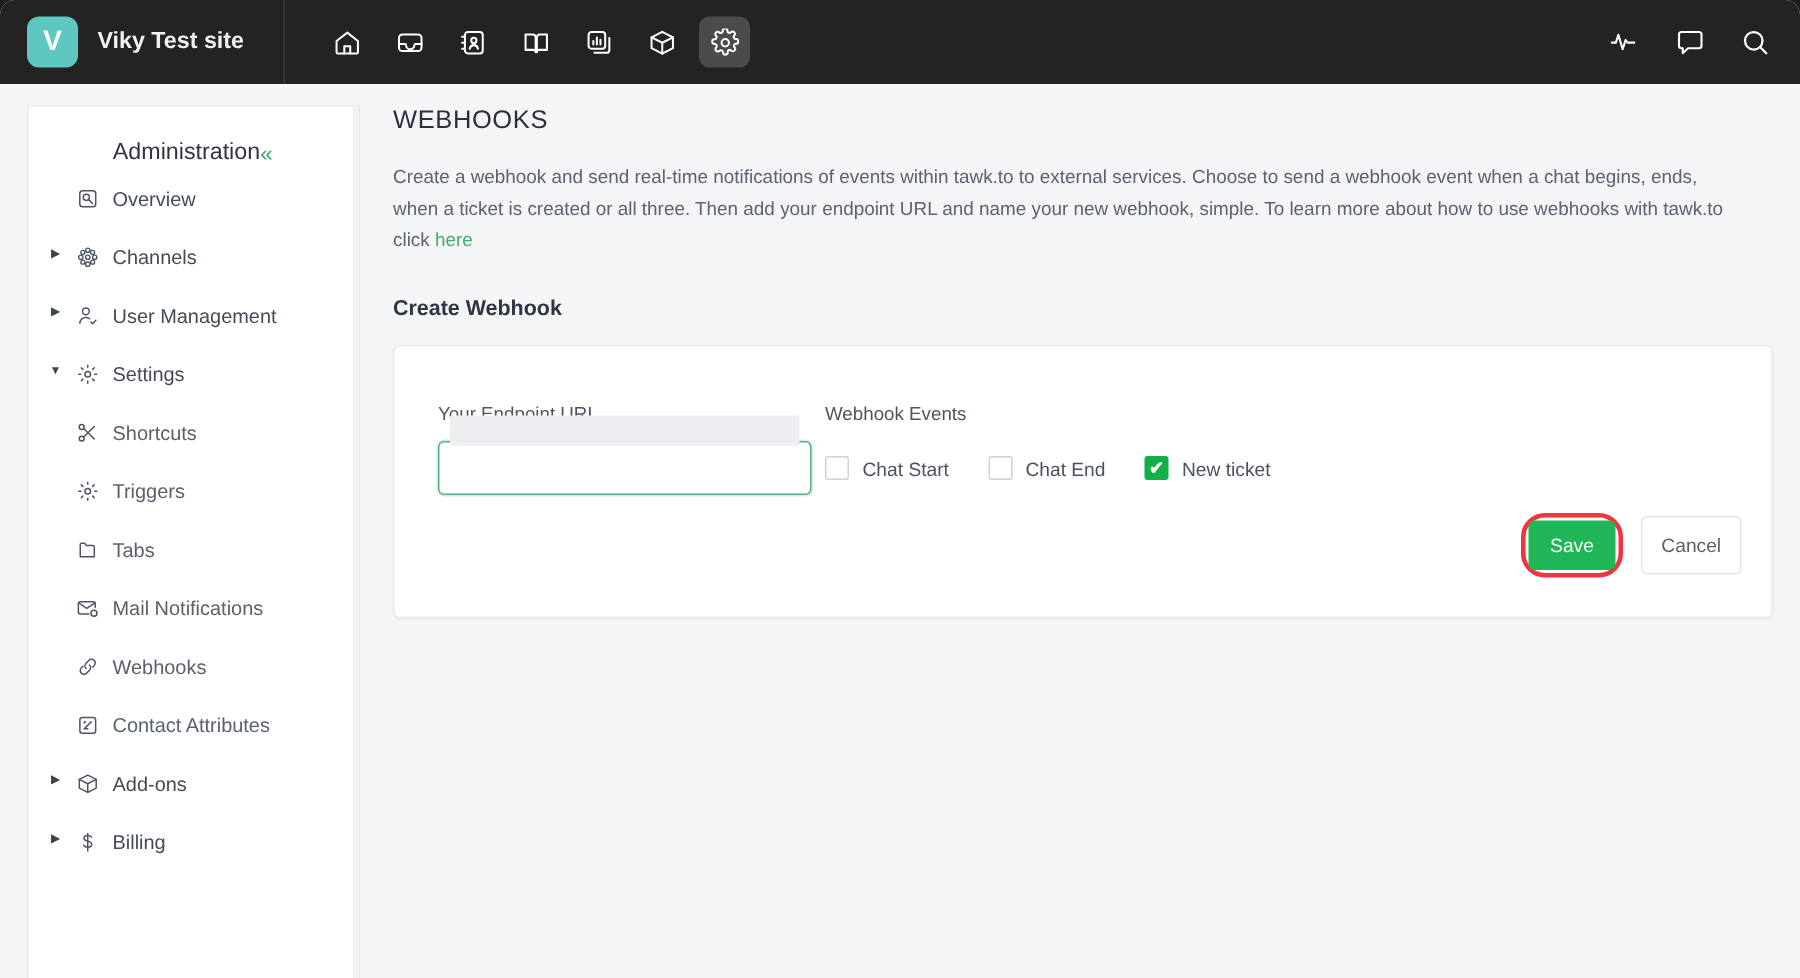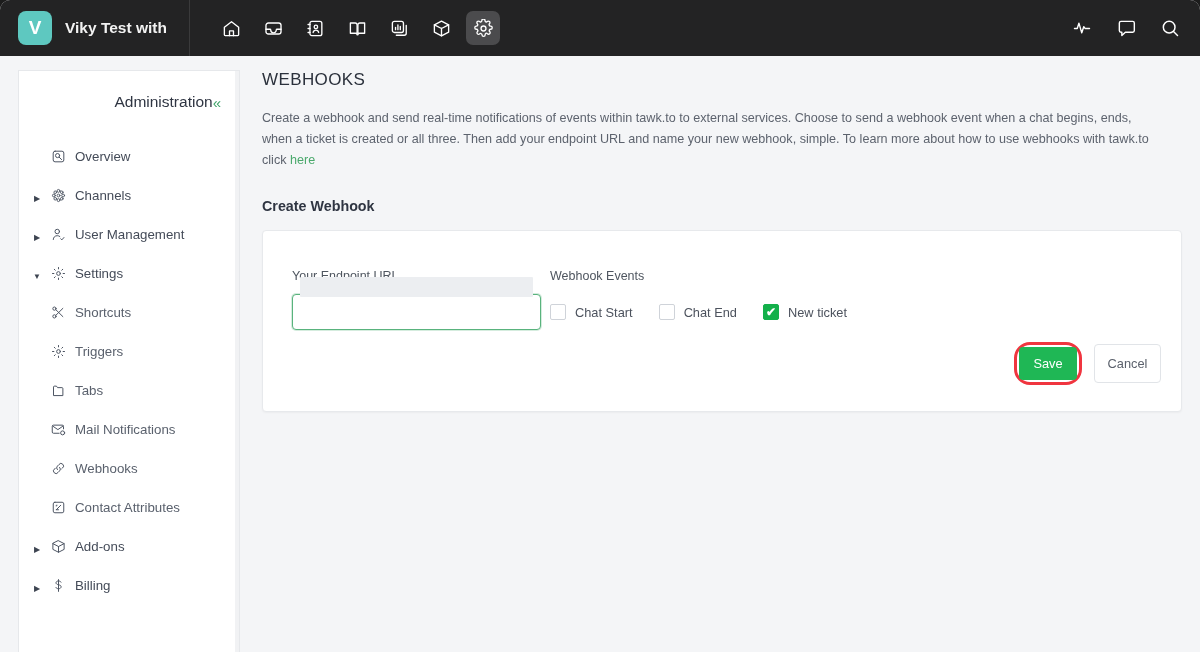--- a/index.html
+++ b/index.html
@@ -82,38 +82,38 @@
     position: absolute;
     left: 18px; top: 14px;
     width: 222px;
     height: 582px;
     background: #ffffff;
     border: 1px solid #e6e8eb;
     border-bottom: none;
     overflow: hidden;
   }
   .sidebar-head {
-    display: flex; align-items: center; justify-content: flex-end;
+    display: flex; align-items: center; justify-content: center;
     padding: 22px 20px 10px 17px;
   }
   .sidebar-title {
     font-size: 15.5px;
     color: #2f3542;
     font-weight: normal;
   }
   .collapse-icon {
     color: #3fa46a;
     font-size: 15px;
     line-height: 1;
     letter-spacing: -2px;
   }
   .navlist { padding-top: 4px; }
   .navitem {
     display: flex;
-    align-items: flex-end;
+    align-items: flex-start;
     height: 39px;
     padding-left: 10px;
     position: relative;
   }
   .caret {
     width: 16px;
     flex: none;
     display: flex; align-items: center; justify-content: center;
     color: #3d4451;
     font-size: 8px;
@@ -283,21 +283,21 @@
 </style>
 </head>
 <body>
 
 <div class="window">
 
   <div class="topbar">
 
     <div class="brand">
       <div class="brand-logo">V</div>
-      <div class="brand-name">Viky Test with</div>
+      <div class="brand-name">Viky Test site</div>
     </div>
 
     <div class="navicons">
       <div class="navbtn">
         <svg width="19" height="19" viewBox="0 0 24 24" fill="none" stroke="currentColor" stroke-width="1.7" stroke-linecap="round" stroke-linejoin="round">
             <path d="M3 10.5 12 3.5l9 7V20a1 1 0 0 1-1 1H4a1 1 0 0 1-1-1z"></path>
             <path d="M9.5 21v-6h5v6"></path>
           </svg>
       </div>
       <div class="navbtn">

